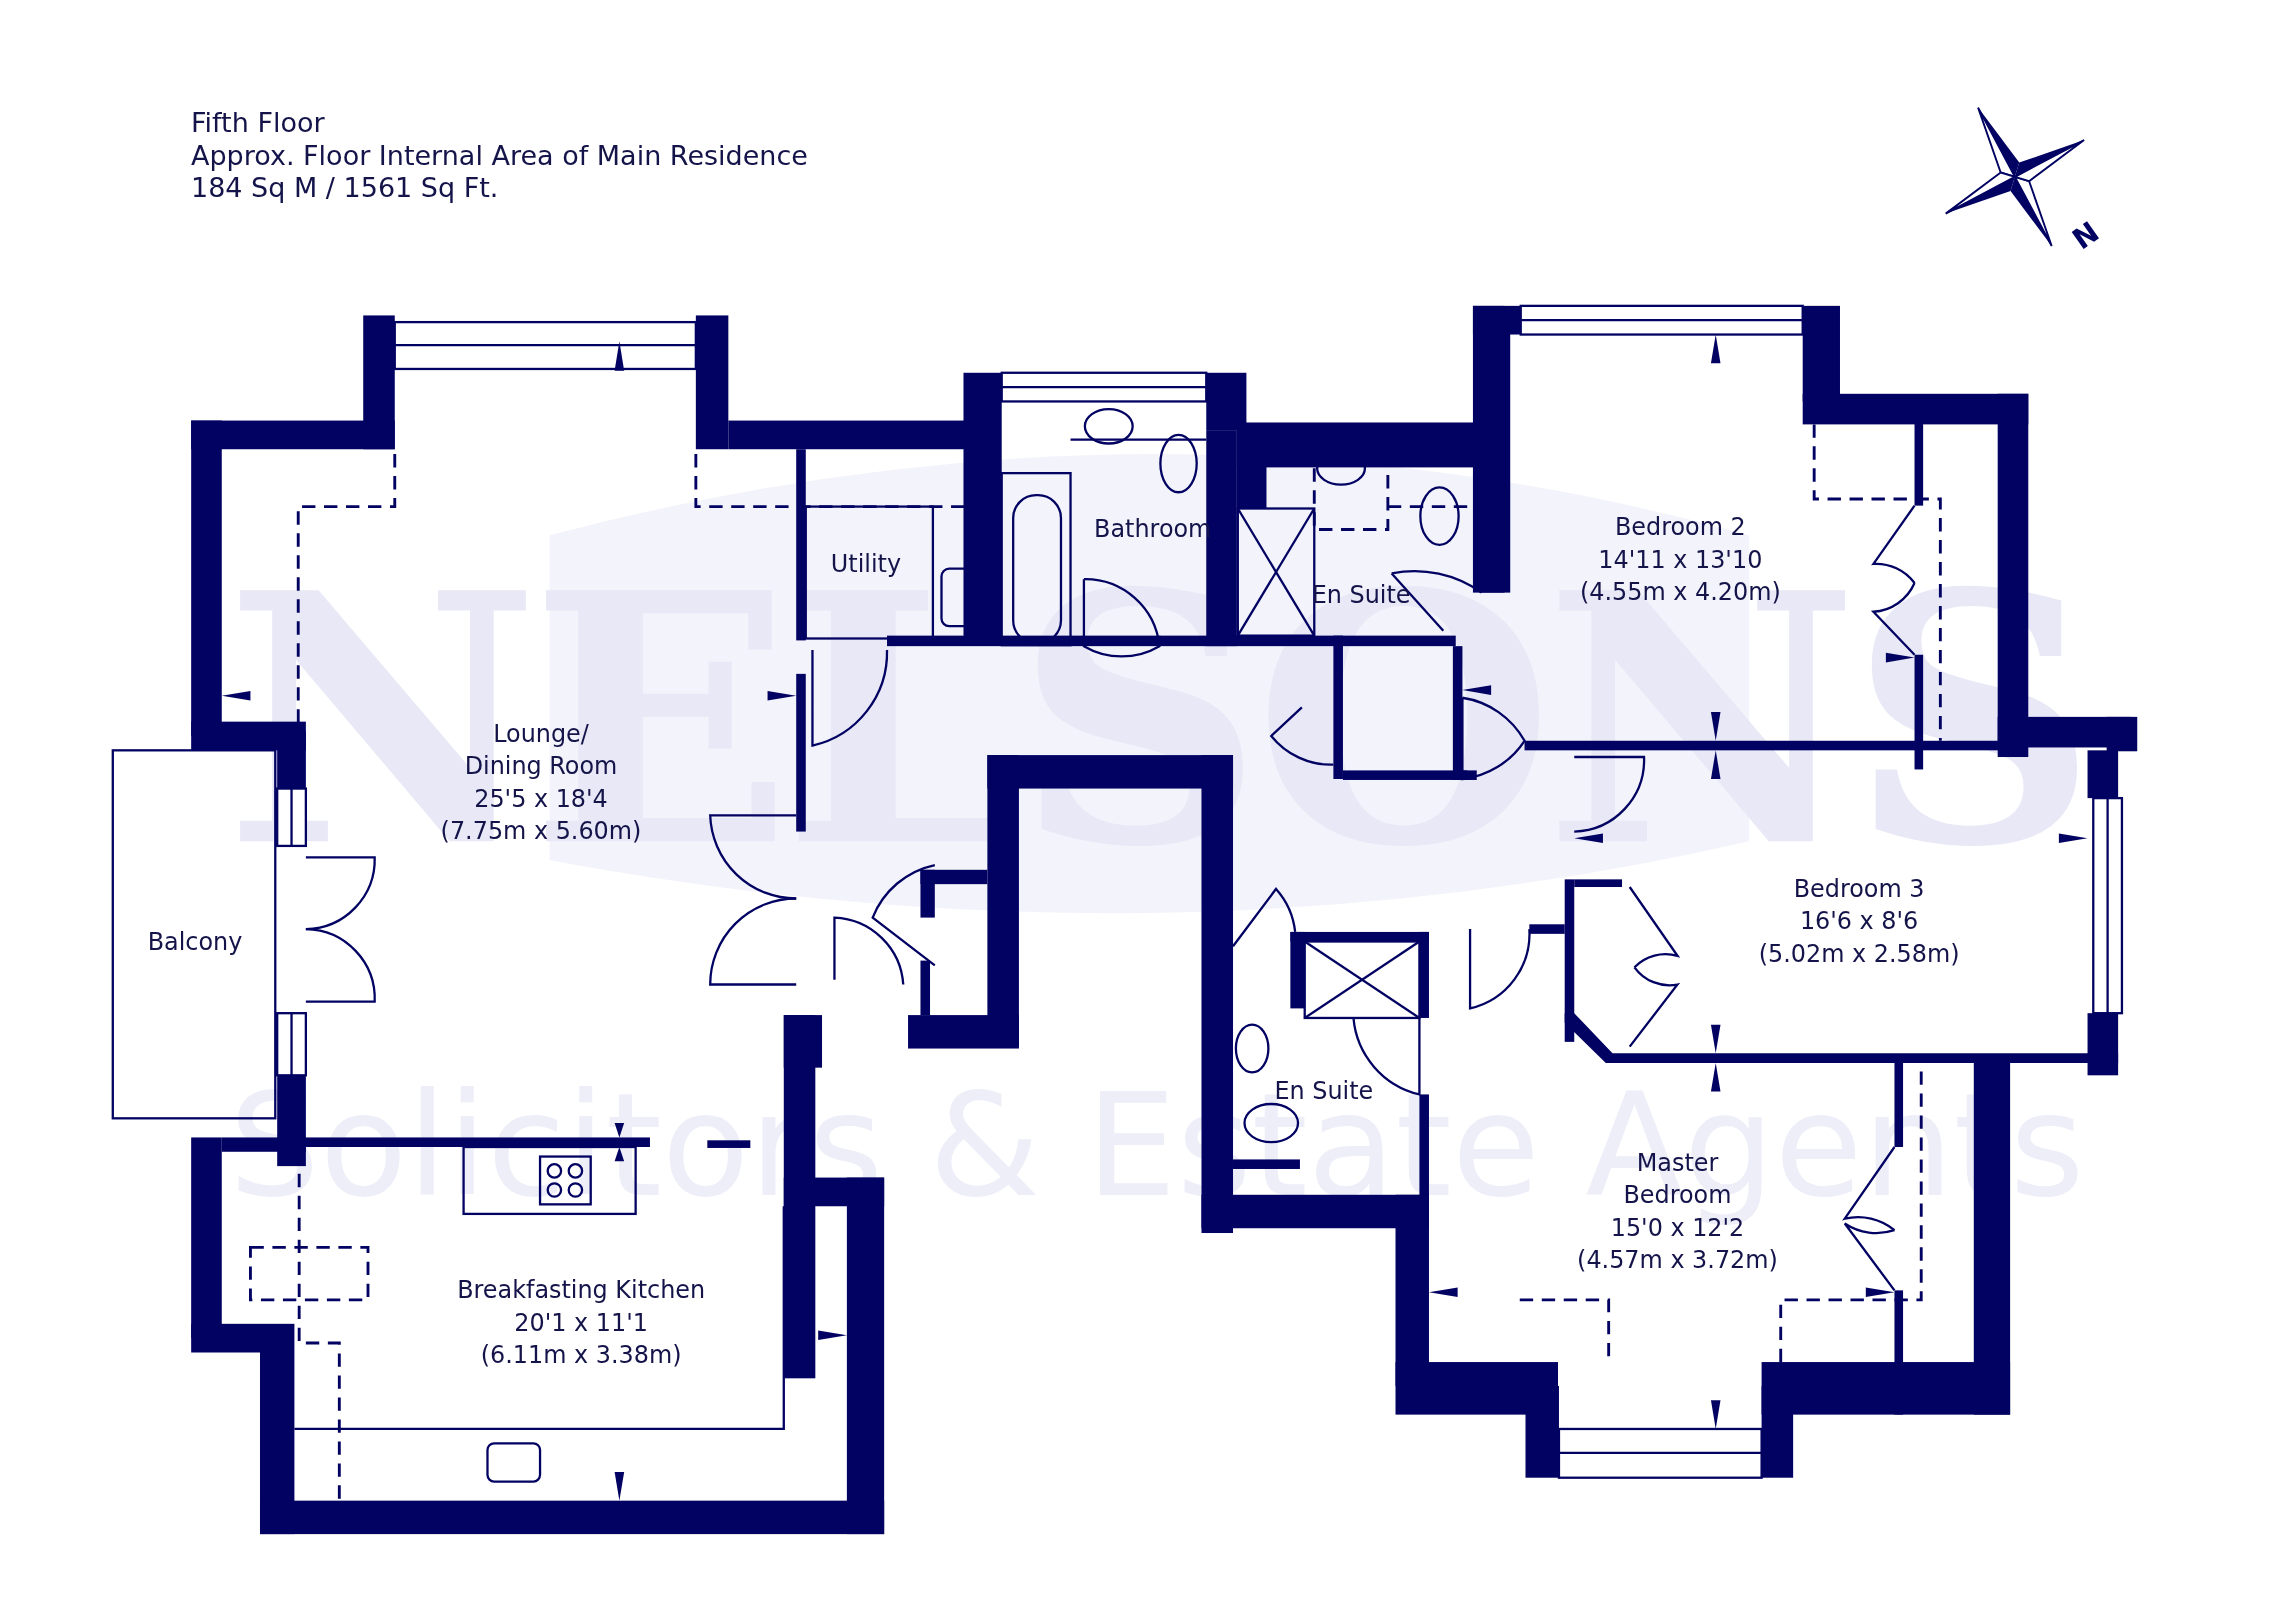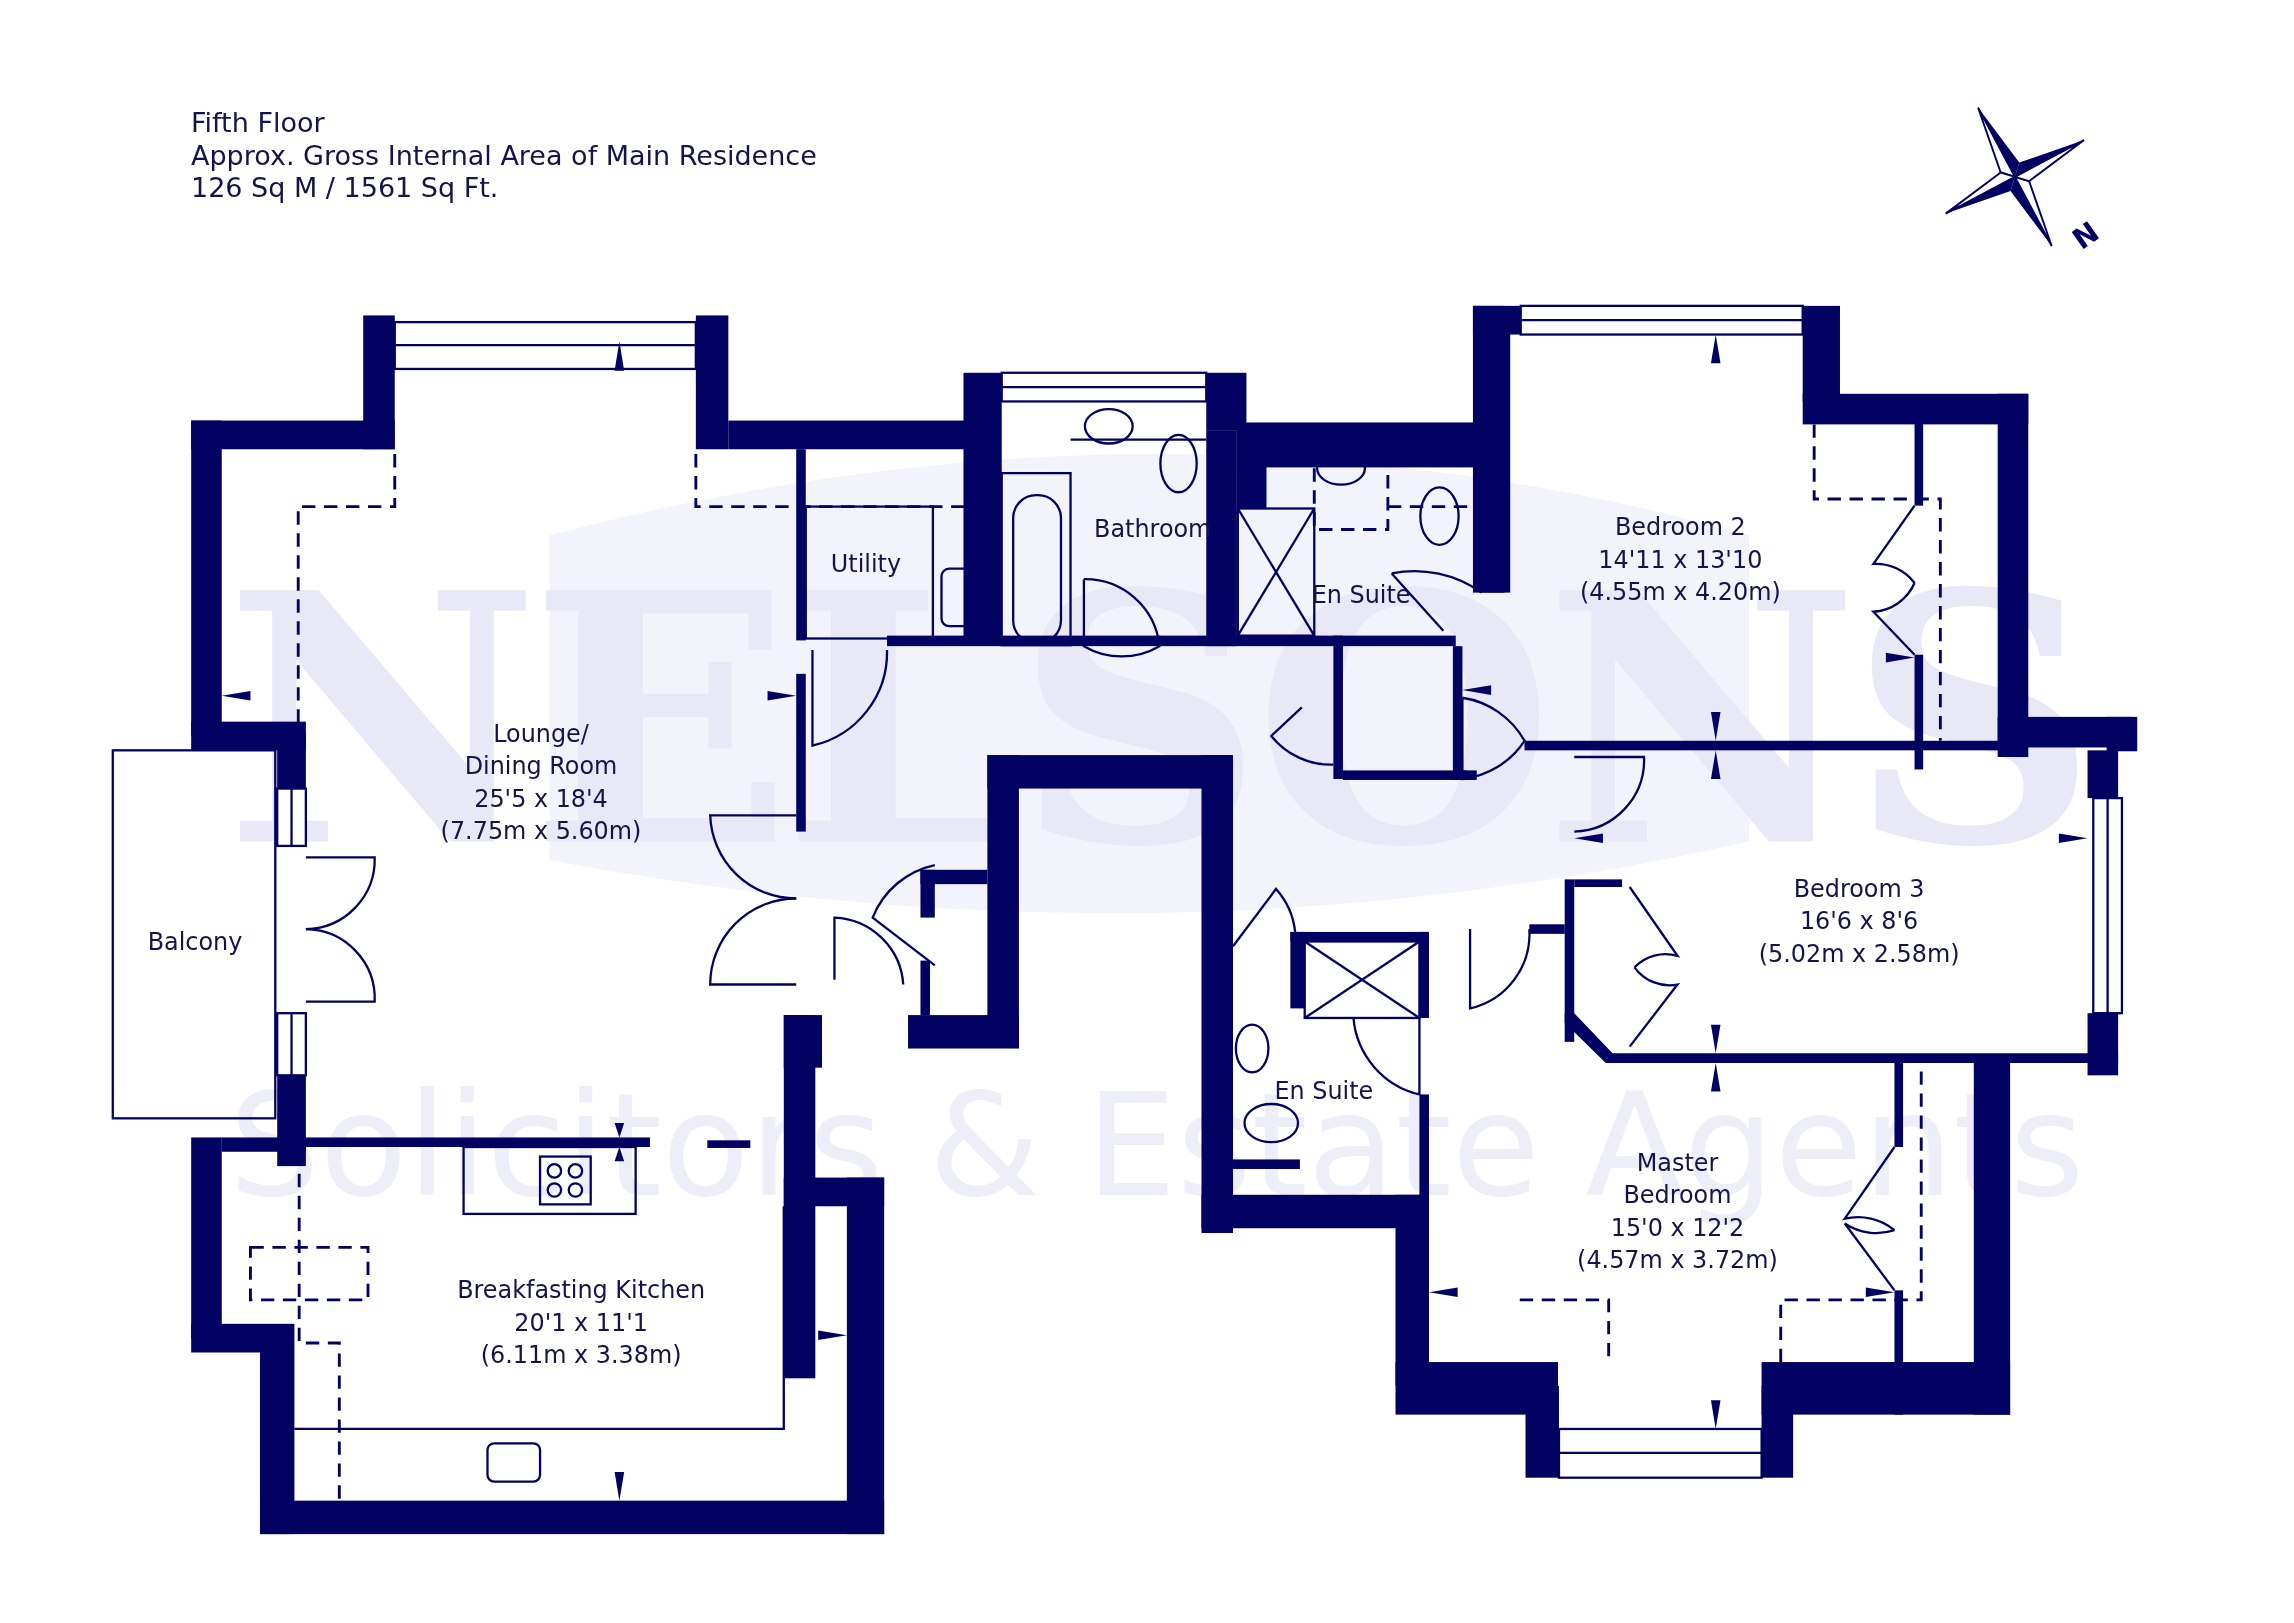--- a/index.html
+++ b/index.html
@@ -15,22 +15,22 @@
   .arrow { fill: #020262; }
   .lbl { font-family: "DejaVu Sans", "Liberation Sans", sans-serif; font-size: 25px; fill: #14144a; text-anchor: middle; }
   .wm { font-family: "DejaVu Serif", "Liberation Serif", serif; fill: #e8e8f6; }
   .wm2 { font-family: "DejaVu Sans", "Liberation Sans", sans-serif; fill: #eeeef9; }
 </style>
 </head>
 <body>
 
 <div class="info">
   <div>Fifth Floor</div>
-  <div>Approx. Gross Internal Area of Main Residence</div>
-  <div>126 Sq M / 1561 Sq Ft.</div>
+  <div>Approx. Floor Internal Area of Main Residence</div>
+  <div>184 Sq M / 1561 Sq Ft.</div>
 </div>
 
 <svg id="plan" viewBox="0 0 2400 1698" xmlns="http://www.w3.org/2000/svg">
 
   <g>
     <path d="M 575 560 Q 1220 390 1830 560 L 1830 880 Q 1220 1020 575 900 Z" fill="#f3f3fb"></path>
     <text class="wm" x="1210" y="880" font-size="360" text-anchor="middle" font-weight="bold" letter-spacing="-10">NELSONS</text>
     <text class="wm2" x="1210" y="1250" font-size="150" text-anchor="middle">Solicitors &amp; Estate Agents</text>
   </g>
 

